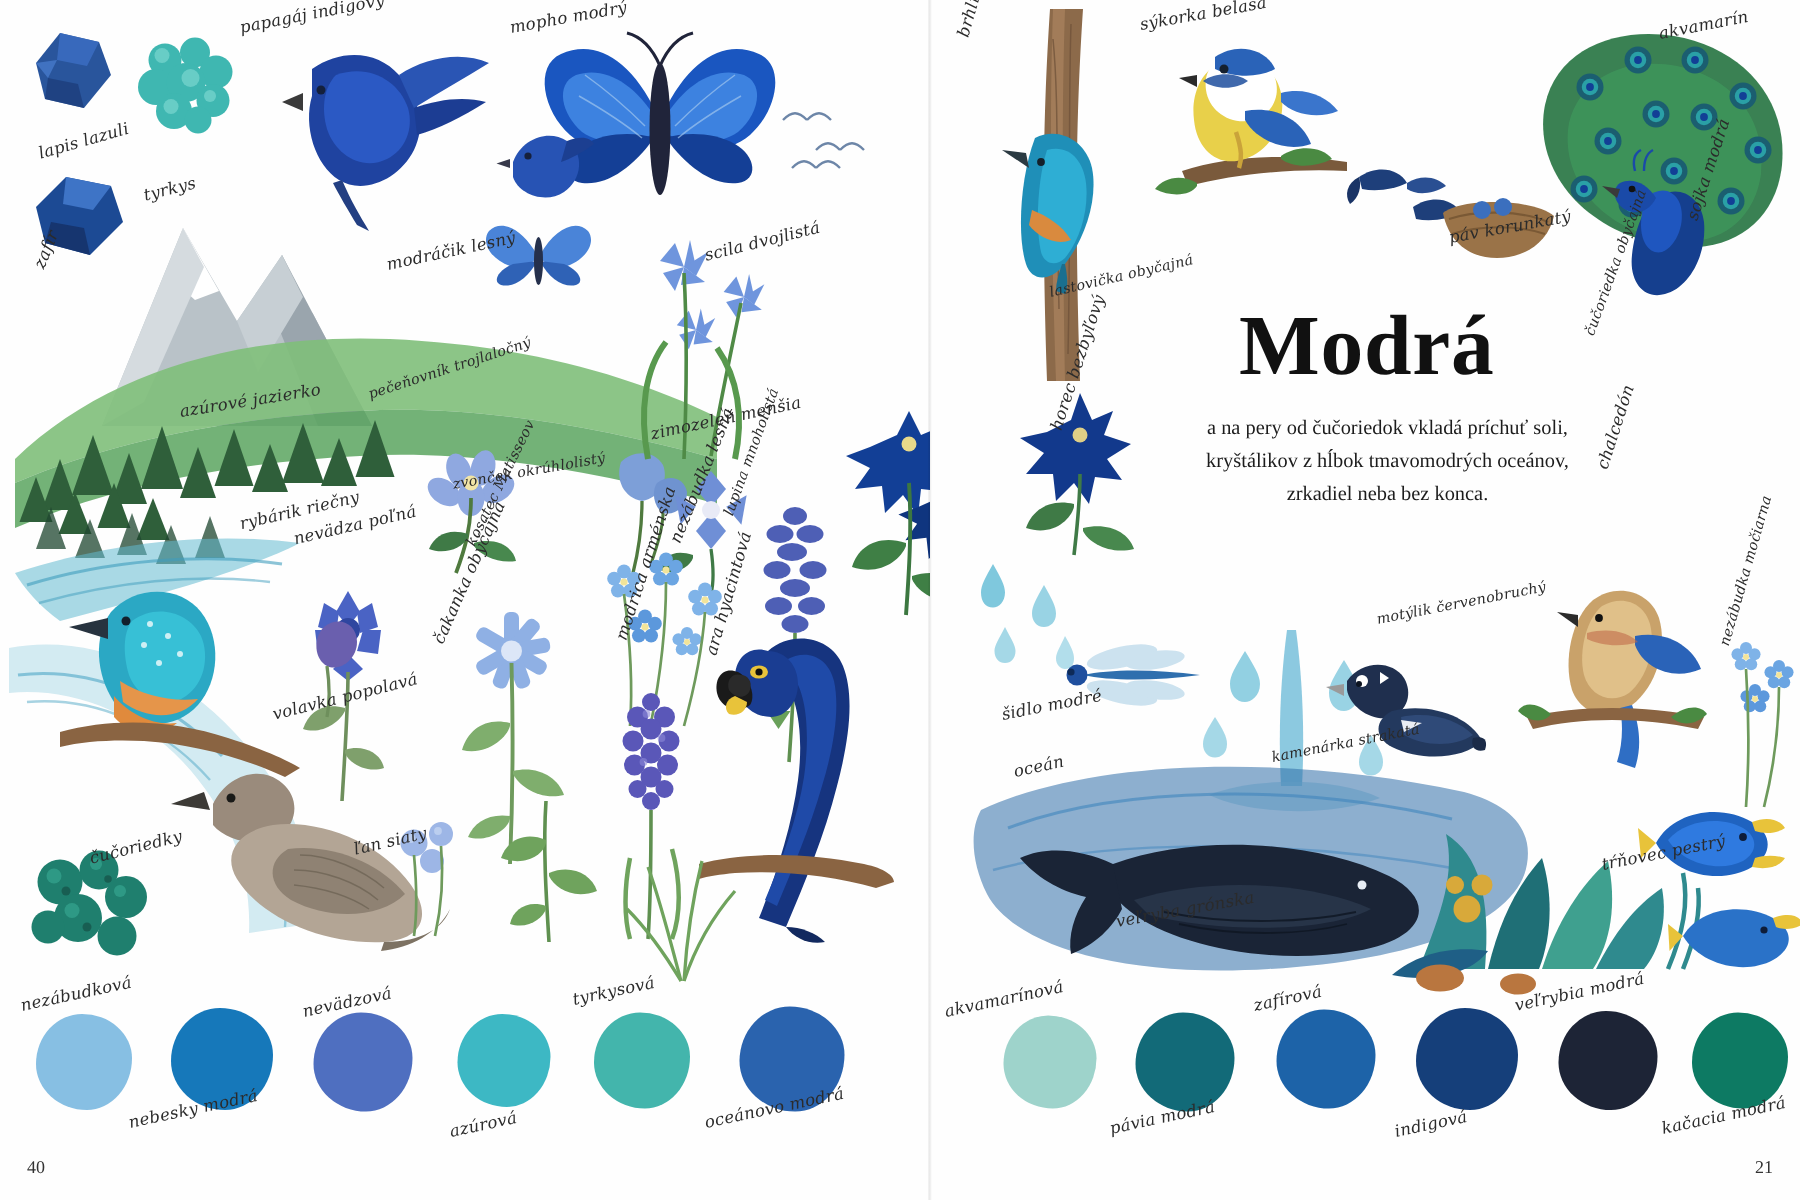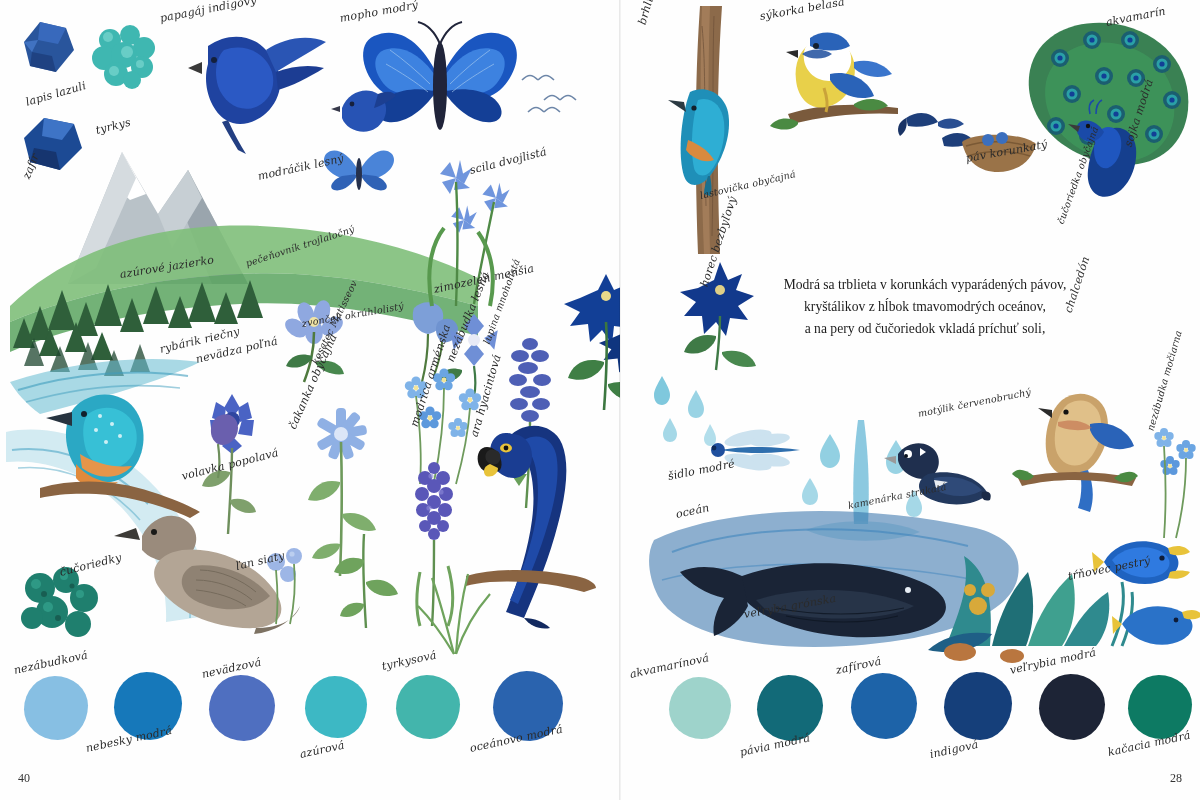--- a/index.html
+++ b/index.html
@@ -846,24 +846,25 @@
 
     <svg class="ill" style="left:20px;top:366px;" width="90" height="90" viewBox="0 0 90 90">
       <g fill="#7fc8dd">
         <path d="M22 10 C27 19 30 24 30 29 C30 35 26 39 22 39 C17 39 14 35 14 29 C14 24 17 19 22 10Z"></path>
         <path d="M56 24 C61 33 64 38 64 43 C64 49 60 52 56 52 C51 52 48 48 48 43 C48 38 51 33 56 24Z" opacity=".8"></path>
         <path d="M30 52 C34 60 37 64 37 68 C37 73 34 76 30 76 C26 76 23 73 23 68 C23 64 26 60 30 52Z" opacity=".7"></path>
         <path d="M70 58 C74 65 76 69 76 73 C76 77 74 80 70 80 C67 80 64 77 64 73 C64 69 67 65 70 58Z" opacity=".6"></path>
       </g>
     </svg>
 
+    <div class="headline" style="left:206px;top:198px;">Modrá</div>
     <div class="body-copy" id="body-copy" style="left:140px;top:274px;">
-        <div>Modrá sa trblieta v korunkách vyparádených pávov,</div>
+        <div>a na pery od čučoriedok vkladá príchuť soli,</div>
         <div>kryštálikov z hĺbok tmavomodrých oceánov,</div>
-        <div>a na pery od čučoriedok vkladá príchuť soli,</div>
+        <div>zrkadiel neba bez konca.</div>
       </div>
 
     <div id="right-labels">
         <div class="label" style="left: 22px; top: 18px; transform: rotate(-74deg); transform-origin: left center;">brhlík obyčajný</div>
         <div class="label" style="left: 140px; top: 10px; transform: rotate(-10deg); transform-origin: left center;">sýkorka belasá</div>
         <div class="label" style="left: 486px; top: 16px; transform: rotate(-11deg); transform-origin: left center;">akvamarín</div>
         <div class="label" style="left: 508px; top: 140px; transform: rotate(-72deg); transform-origin: left center;">sojka modrá</div>
         <div class="label" style="left: 346px; top: 152px; transform: rotate(-10deg); transform-origin: left center;">páv korunkatý</div>
         <div class="label sm" style="left: 80px; top: 190px; transform: rotate(-13deg); transform-origin: left center;">lastovička obyčajná</div>
         <div class="label sm" style="left: 440px; top: 218px; transform: rotate(-70deg); transform-origin: left center;">čučoriedka obyčajná</div>
@@ -886,17 +887,17 @@
         <div class="swatch blob" style="left: 231px; top: 673px; width: 66px; height: 66px; background: rgb(29, 99, 168);"></div>
         <div class="label" style="left: 216px; top: 664px; transform: rotate(-12deg); transform-origin: left center;">zafírová</div>
         <div class="swatch blob" style="left: 324px; top: 672px; width: 68px; height: 68px; background: rgb(21, 63, 122);"></div>
         <div class="label" style="left: 310px; top: 748px; transform: rotate(-12deg); transform-origin: left center;">indigová</div>
         <div class="swatch blob" style="left: 419px; top: 674px; width: 66px; height: 66px; background: rgb(29, 36, 54);"></div>
         <div class="label" style="left: 390px; top: 664px; transform: rotate(-12deg); transform-origin: left center;">veľrybia modrá</div>
         <div class="swatch blob" style="left: 508px; top: 675px; width: 64px; height: 64px; background: rgb(13, 122, 99);"></div>
         <div class="label" style="left: 488px; top: 746px; transform: rotate(-12deg); transform-origin: left center;">kačacia modrá</div>
       </div>
 
-    <div class="folio" style="right:18px;">28</div>
+    <div class="folio" style="right:18px;">21</div>
   </div>
 
   <div class="gutter"></div>
 </div>
 
 </body></html>

